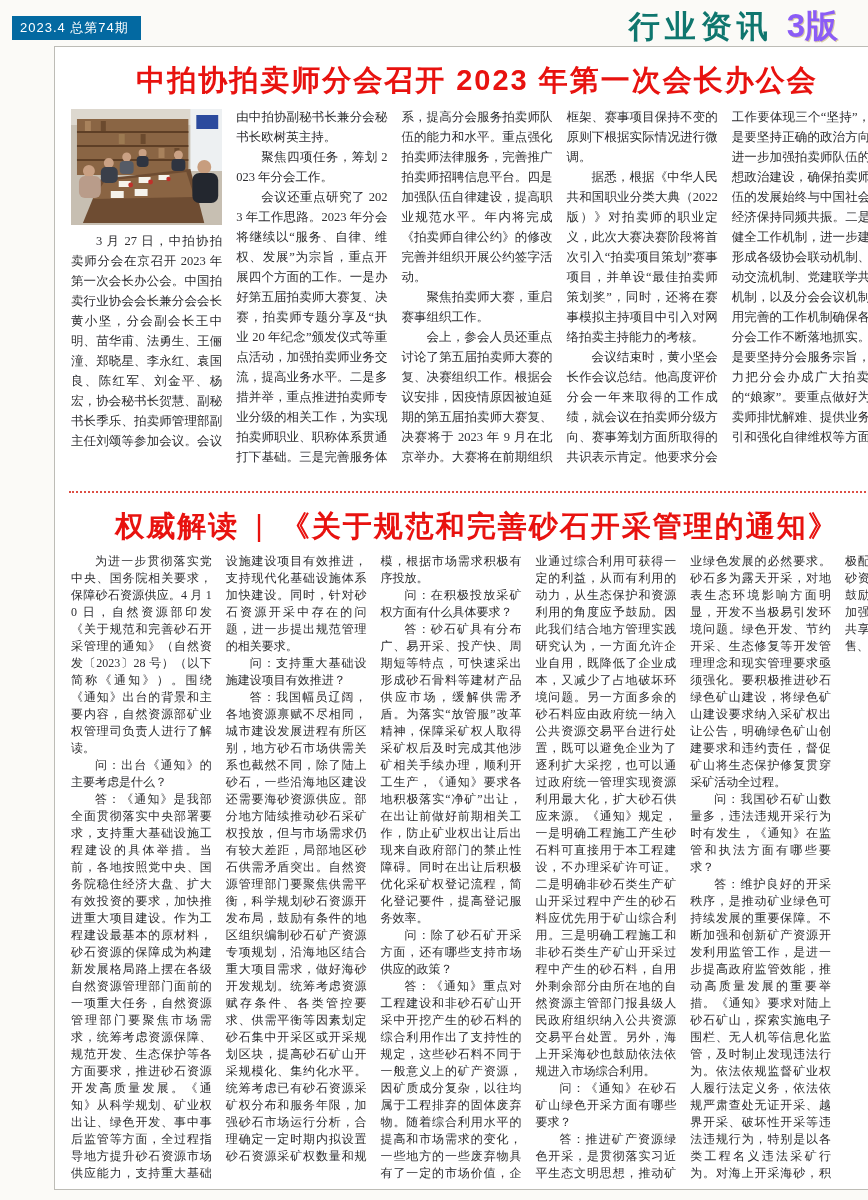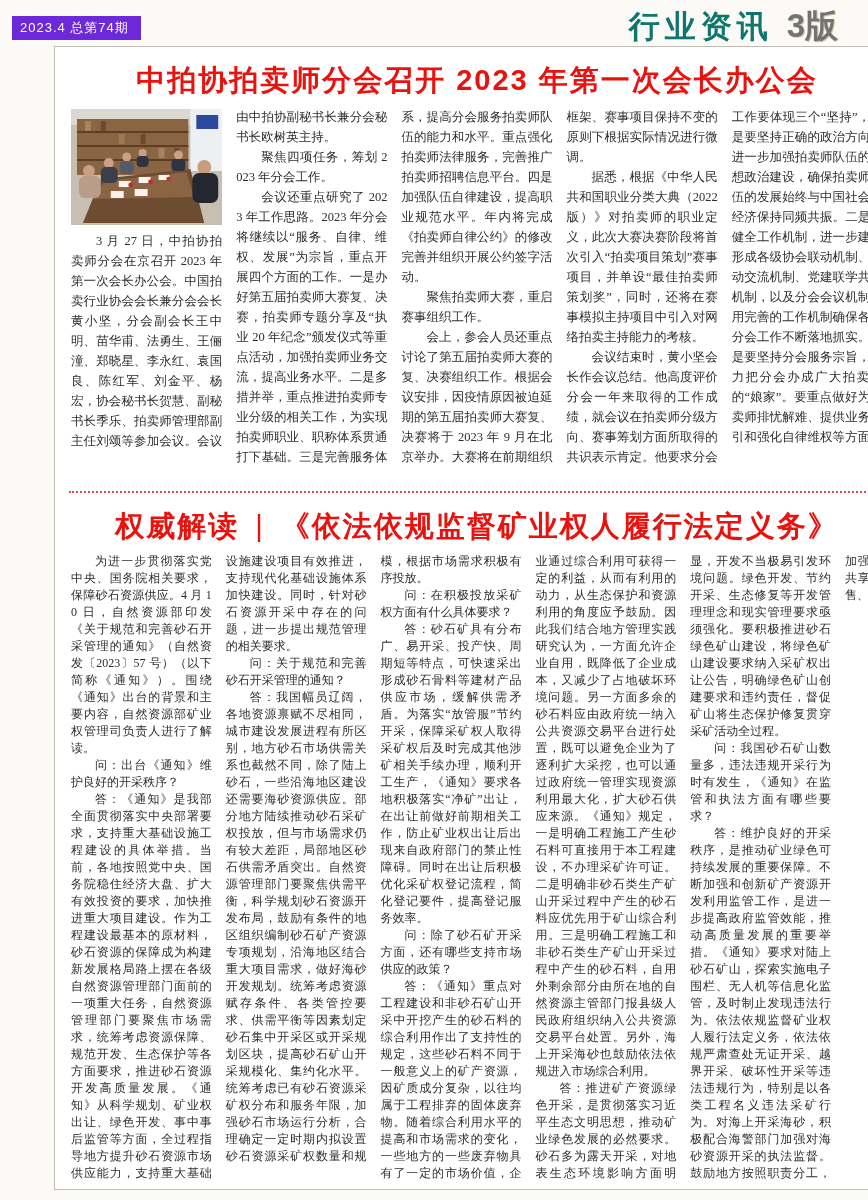--- a/index.html
+++ b/index.html
@@ -7,32 +7,32 @@
   body{
     width:868px;height:1200px;position:relative;
     background:#fbfaf7;
     font-family:"Liberation Serif","DejaVu Serif",serif;
     color:#2d2d30;
   }
   
   .header{position:absolute;left:0;top:0;width:868px;height:46px;}
   .issue-badge{
     position:absolute;left:12px;top:16px;
-    background:#6d28d9;color:#ffffff;
+    background:#0369a1;color:#ffffff;
     font-family:"Liberation Sans","DejaVu Sans",sans-serif;
     font-size:13px;line-height:13px;padding:5px 12px 6px 8px;
     letter-spacing:1px;
   }
   .masthead{position:absolute;right:30px;top:4px;white-space:nowrap;}
   .section-label{
     font-size:31px;font-weight:bold;color:#0f766e;
     letter-spacing:5px;vertical-align:middle;
   }
   .page-number{
-    font-size:33px;font-weight:bold;color:#737373;
+    font-size:33px;font-weight:bold;color:#8b5cf6;
     margin-left:10px;vertical-align:middle;
     font-family:"Liberation Sans","DejaVu Sans",sans-serif;
     text-shadow:1px 1px 0 #d8c9a4;
   }
   
   .content-box{
     position:absolute;left:10px;top:46px;width:846px;height:1144px;
     border:1px solid #bdbcb6;background:#ffffff;box-sizing:border-box;
     overflow:hidden;
     margin-left:44px;
@@ -134,32 +134,33 @@
     <p>据悉，根据《中华人民共和国职业分类大典（2022 版）》对拍卖师的职业定义，此次大赛决赛阶段将首次引入“拍卖项目策划”赛事项目，并单设“最佳拍卖师策划奖”，同时，还将在赛事模拟主持项目中引入对网络拍卖主持能力的考核。</p>
     <p>会议结束时，黄小坚会长作会议总结。他高度评价分会一年来取得的工作成绩，就会议在拍卖师分级方向、赛事筹划方面所取得的共识表示肯定。他要求分会工作要体现三个“坚持”，一是要坚持正确的政治方向，进一步加强拍卖师队伍的思想政治建设，确保拍卖师队伍的发展始终与中国社会、经济保持同频共振。二是要健全工作机制，进一步建设形成各级协会联动机制、互动交流机制、党建联学共建机制，以及分会会议机制。用完善的工作机制确保各项分会工作不断落地抓实。三是要坚持分会服务宗旨，努力把分会办成广大拍卖师的“娘家”。要重点做好为拍卖师排忧解难、提供业务指引和强化自律维权等方面的工作，充分体现好、发挥好对拍卖师队伍的引领作用。</p>
 
   </div>
 
   <div class="dotted-sep"></div>
 
   <div class="a-title">
     <span>权威解读</span>
     <span class="tsep">|</span>
-    <span>《依法依规监督矿业权人履行法定义务》</span>
+    <span>《关于规范和完善砂石开采管理的通知》</span>
   </div>
 
   <div class="a2-cols">
-    <p>为进一步贯彻落实党中央、国务院相关要求，保障砂石资源供应。4 月 10 日，自然资源部印发《关于规范和完善砂石开采管理的通知》（自然资发〔2023〕57 号）（以下简称《通知》）。围绕《通知》出台的背景和主要内容，自然资源部矿业权管理司负责人进行了解读。</p>
-    <p class="q">问：出台《通知》维护良好的开采秩序？</p>
+    <p>为进一步贯彻落实党中央、国务院相关要求，保障砂石资源供应。4 月 10 日，自然资源部印发《关于规范和完善砂石开采管理的通知》（自然资发〔2023〕28 号）（以下简称《通知》）。围绕《通知》出台的背景和主要内容，自然资源部矿业权管理司负责人进行了解读。</p>
+    <p class="q">问：出台《通知》的主要考虑是什么？</p>
     <p>答：《通知》是我部全面贯彻落实中央部署要求，支持重大基础设施工程建设的具体举措。当前，各地按照党中央、国务院稳住经济大盘、扩大有效投资的要求，加快推进重大项目建设。作为工程建设最基本的原材料，砂石资源的保障成为构建新发展格局路上摆在各级自然资源管理部门面前的一项重大任务，自然资源管理部门要聚焦市场需求，统筹考虑资源保障、规范开发、生态保护等各方面要求，推进砂石资源开发高质量发展。《通知》从科学规划、矿业权出让、绿色开发、事中事后监管等方面，全过程指导地方提升砂石资源市场供应能力，支持重大基础设施建设项目有效推进，支持现代化基础设施体系加快建设。同时，针对砂石资源开采中存在的问题，进一步提出规范管理的相关要求。</p>
-    <p class="q">问：关于规范和完善砂石开采管理的通知？</p>
+    <p class="q">问：支持重大基础设施建设项目有效推进？</p>
     <p>答：我国幅员辽阔，各地资源禀赋不尽相同，城市建设发展进程有所区别，地方砂石市场供需关系也截然不同，除了陆上砂石，一些沿海地区建设还需要海砂资源供应。部分地方陆续推动砂石采矿权投放，但与市场需求仍有较大差距，局部地区砂石供需矛盾突出。自然资源管理部门要聚焦供需平衡，科学规划砂石资源开发布局，鼓励有条件的地区组织编制砂石矿产资源专项规划，沿海地区结合重大项目需求，做好海砂开发规划。统筹考虑资源赋存条件、各类管控要求、供需平衡等因素划定砂石集中开采区或开采规划区块，提高砂石矿山开采规模化、集约化水平。统筹考虑已有砂石资源采矿权分布和服务年限，加强砂石市场运行分析，合理确定一定时期内拟设置砂石资源采矿权数量和规模，根据市场需求积极有序投放。</p>
     <p class="q">问：在积极投放采矿权方面有什么具体要求？</p>
-    <p>答：砂石矿具有分布广、易开采、投产快、周期短等特点，可快速采出形成砂石骨料等建材产品供应市场，缓解供需矛盾。为落实“放管服”节约开采，保障采矿权人取得采矿权后及时完成其他涉矿相关手续办理，顺利开工生产，《通知》要求各地积极落实“净矿”出让，在出让前做好前期相关工作，防止矿业权出让后出现来自政府部门的禁止性障碍。同时在出让后积极优化采矿权登记流程，简化登记要件，提高登记服务效率。</p>
+    <p>答：砂石矿具有分布广、易开采、投产快、周期短等特点，可快速采出形成砂石骨料等建材产品供应市场，缓解供需矛盾。为落实“放管服”改革精神，保障采矿权人取得采矿权后及时完成其他涉矿相关手续办理，顺利开工生产，《通知》要求各地积极落实“净矿”出让，在出让前做好前期相关工作，防止矿业权出让后出现来自政府部门的禁止性障碍。同时在出让后积极优化采矿权登记流程，简化登记要件，提高登记服务效率。</p>
     <p class="q">问：除了砂石矿开采方面，还有哪些支持市场供应的政策？</p>
     <p>答：《通知》重点对工程建设和非砂石矿山开采中开挖产生的砂石料的综合利用作出了支持性的规定，这些砂石料不同于一般意义上的矿产资源，因矿质成分复杂，以往均属于工程排弃的固体废弃物。随着综合利用水平的提高和市场需求的变化，一些地方的一些废弃物具有了一定的市场价值，企业通过综合利用可获得一定的利益，从而有利用的动力，从生态保护和资源利用的角度应予鼓励。因此我们结合地方管理实践研究认为，一方面允许企业自用，既降低了企业成本，又减少了占地破坏环境问题。另一方面多余的砂石料应由政府统一纳入公共资源交易平台进行处置，既可以避免企业为了逐利扩大采挖，也可以通过政府统一管理实现资源利用最大化，扩大砂石供应来源。《通知》规定，一是明确工程施工产生砂石料可直接用于本工程建设，不办理采矿许可证。二是明确非砂石类生产矿山开采过程中产生的砂石料应优先用于矿山综合利用。三是明确工程施工和非砂石类生产矿山开采过程中产生的砂石料，自用外剩余部分由所在地的自然资源主管部门报县级人民政府组织纳入公共资源交易平台处置。另外，海上开采海砂也鼓励依法依规进入市场综合利用。</p>
+    <p class="q">问：《通知》在砂石矿山绿色开采方面有哪些要求？</p>
     <p>答：推进矿产资源绿色开采，是贯彻落实习近平生态文明思想，推动矿业绿色发展的必然要求。砂石多为露天开采，对地表生态环境影响方面明显，开发不当极易引发环境问题。绿色开发、节约开采、生态修复等开发管理理念和现实管理要求亟须强化。要积极推进砂石绿色矿山建设，将绿色矿山建设要求纳入采矿权出让公告，明确绿色矿山创建要求和违约责任，督促矿山将生态保护修复贯穿采矿活动全过程。</p>
     <p class="q">问：我国砂石矿山数量多，违法违规开采行为时有发生，《通知》在监管和执法方面有哪些要求？</p>
     <p>答：维护良好的开采秩序，是推动矿业绿色可持续发展的重要保障。不断加强和创新矿产资源开发利用监管工作，是进一步提高政府监管效能，推动高质量发展的重要举措。《通知》要求对陆上砂石矿山，探索实施电子围栏、无人机等信息化监管，及时制止发现违法行为。依法依规监督矿业权人履行法定义务，依法依规严肃查处无证开采、越界开采、破坏性开采等违法违规行为，特别是以各类工程名义违法采矿行为。对海上开采海砂，积极配合海警部门加强对海砂资源开采的执法监督。鼓励地方按照职责分工，加强部门协同配合和信息共享，从开采、运输、销售、使用全过程管控。</p>
     <p class="sig">自然资源部</p>
   </div>
 
 </div>
 
 </body></html>

